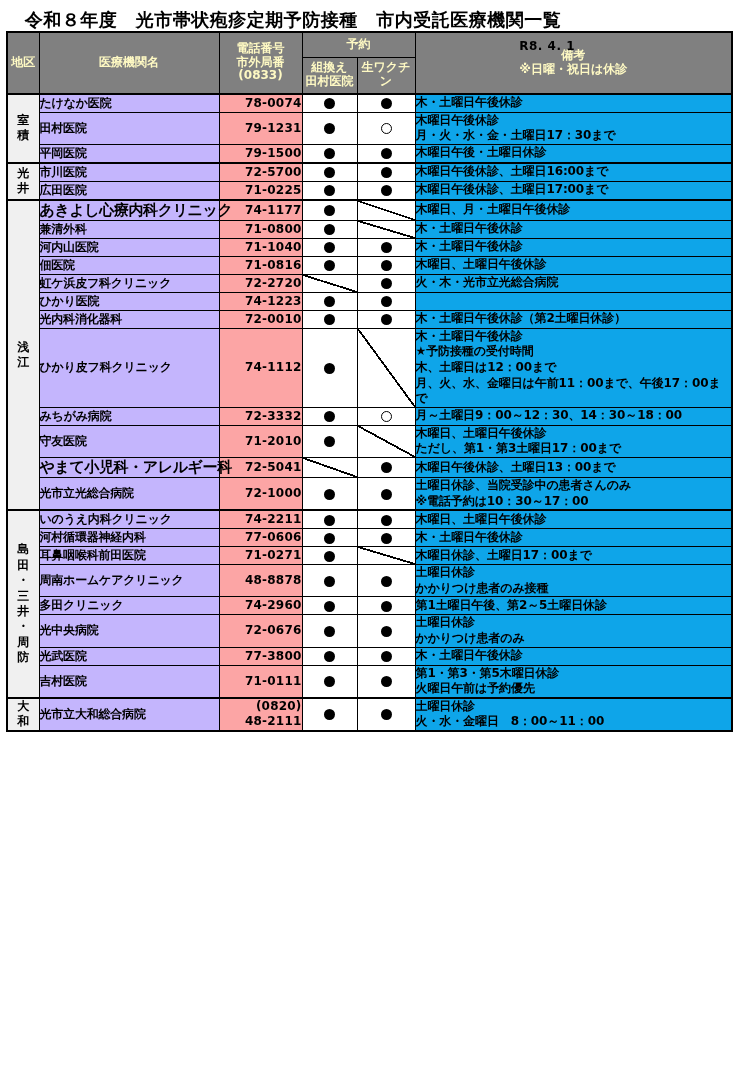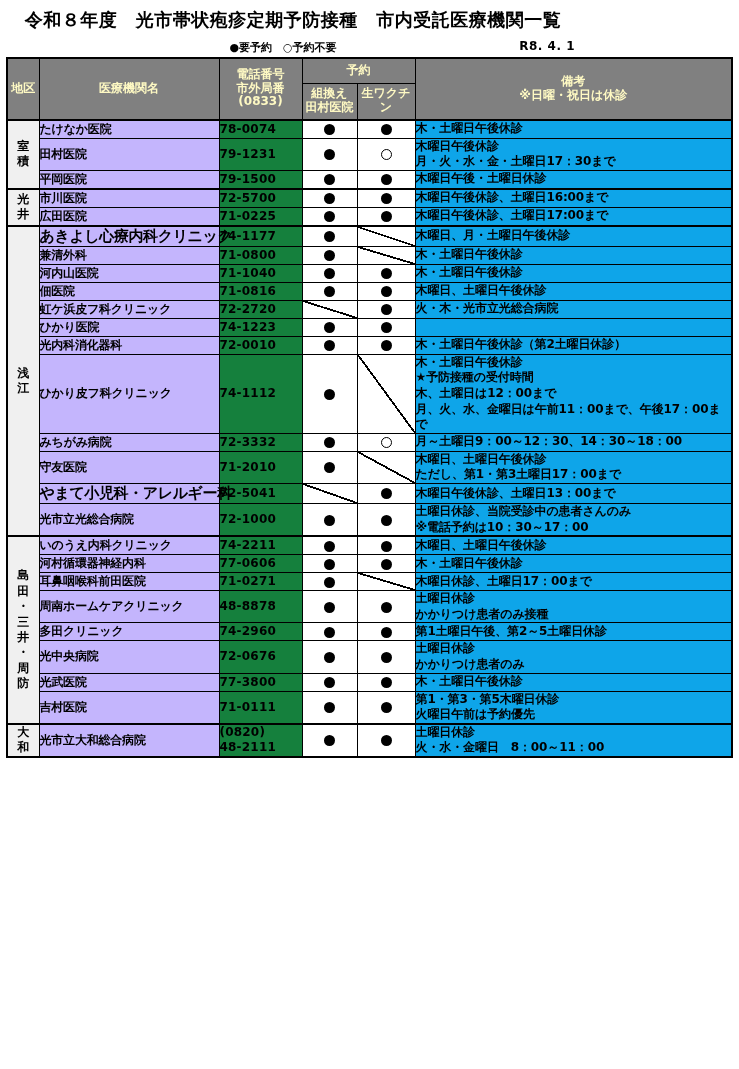--- a/index.html
+++ b/index.html
@@ -117,22 +117,22 @@
     background: #c4b5fd;
     font-size: 12.5px;
     font-weight: bold;
     padding: 2px 3px 2px 7px;
     white-space: nowrap;
     letter-spacing: -0.2px;
   }
   td.name.tight { font-size: 15px; letter-spacing: -0.4px; }
 
   td.tel {
-    background: #15803d;
-    text-align: left;
+    background: #fca5a5;
+    text-align: right;
     font-size: 12.5px;
     font-weight: bold;
     letter-spacing: 0.2px;
     line-height: 1.25;
     white-space: pre-line;
   }
 
   td.mark {
     background: #ffffff;
     text-align: center;
@@ -178,21 +178,20 @@
 </style>
 </head>
 <body>
 
 <div class="page">
 
   <div class="title">令和８年度　光市帯状疱疹定期予防接種　市内受託医療機関一覧</div>
 
   <div class="revdate">R8. 4. 1</div>
 
-  <div class="legend">●要予約　○予約不要</div>
 
   <table class="main">
     <colgroup>
       <col class="c-district">
       <col class="c-name">
       <col class="c-tel">
       <col class="c-vax">
       <col class="c-live">
       <col class="c-remarks">
     </colgroup>

